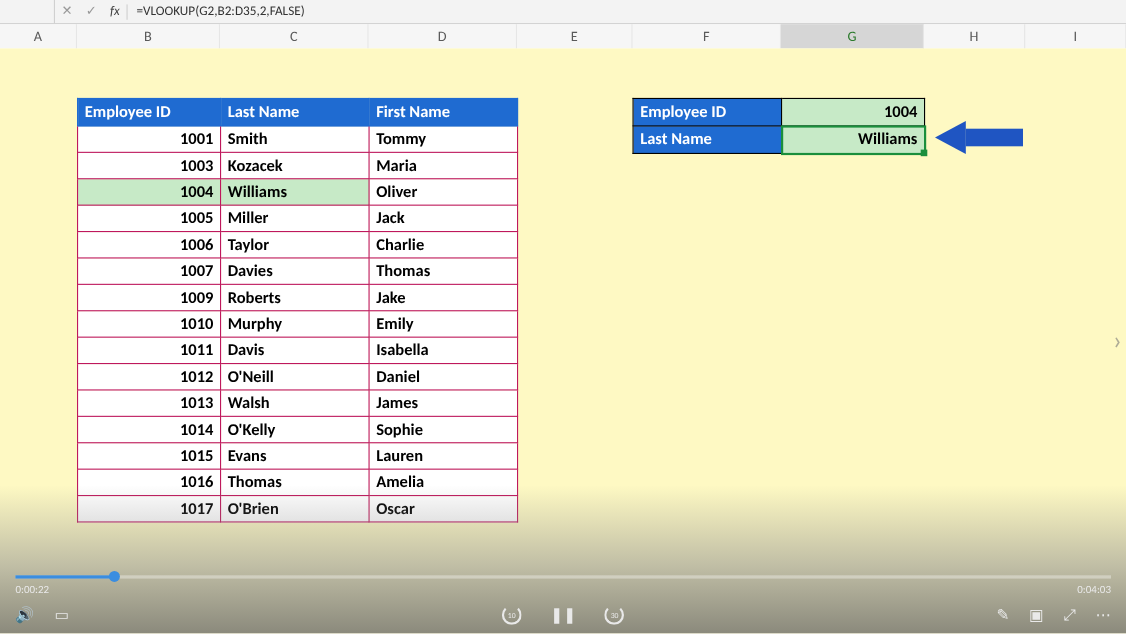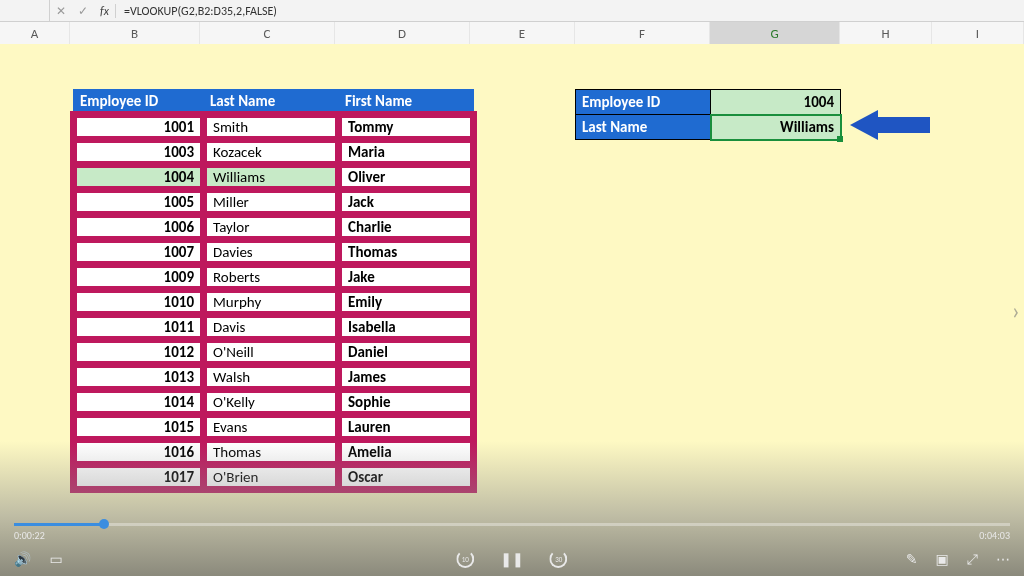--- a/index.html
+++ b/index.html
@@ -54,25 +54,25 @@
   .emp-table {
     position: absolute; left: 70px; top: 45px;
     border-collapse: collapse;
     font-size: 15px;
   }
   .emp-table th {
     background: #1f6bd1; color: #fff; font-weight: bold;
     border: 1px solid #1f6bd1; height: 25px; text-align: left; padding: 0 6px;
   }
   .emp-table td {
-    border: 7px solid #be185d; height: 24px; padding: 0 6px;
+    border: 1px solid #be185d; height: 24px; padding: 0 6px;
     background: #fff;
   }
   .emp-table td.idcol { text-align: right; font-weight: bold; width: 130px; }
-  .emp-table td.ln    { width: 135px; font-weight: normal; margin-top: 44px; }
+  .emp-table td.ln    { width: 135px; font-weight: bold; margin-top: 44px; }
   .emp-table td.fn    { width: 135px; font-weight: bold; }
   .emp-table tr.hit td.idcol,
   .emp-table tr.hit td.ln { background: #c7eac7; }
   
   .lookup {
     position: absolute; left: 575px; top: 45px;
     border-collapse: collapse; font-size: 15px;
   }
   .lookup td { height: 25px; border: 1px solid #000; padding: 0 6px; font-weight: bold; }
   .lookup td.lab { background: #1f6bd1; color: #fff; width: 135px; }

